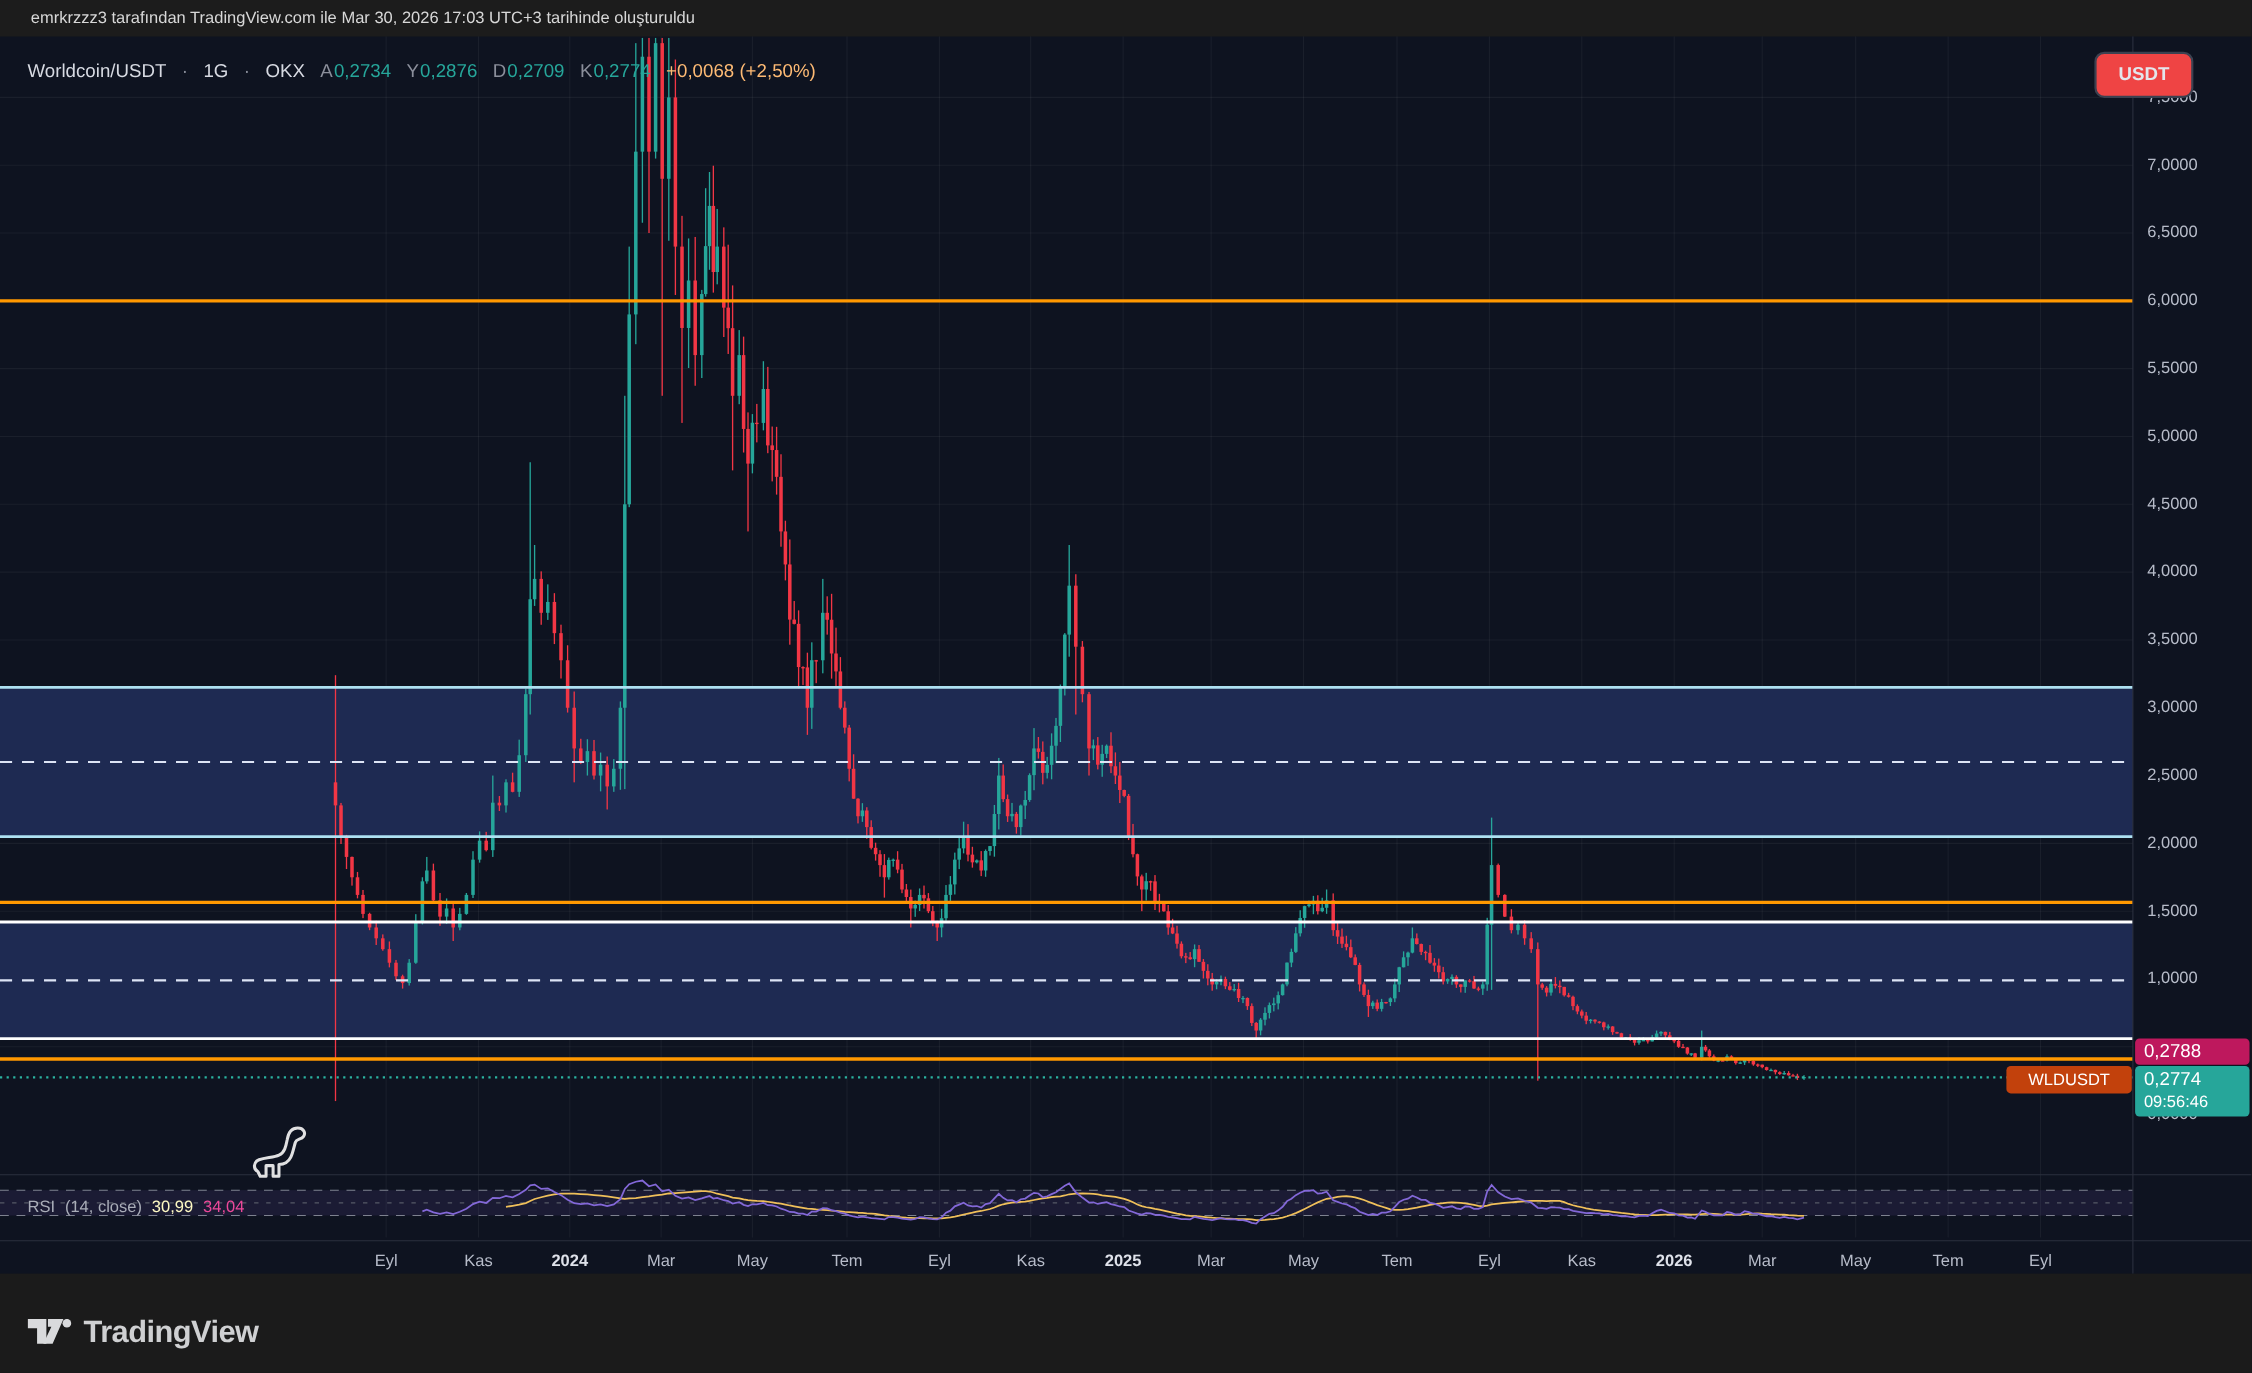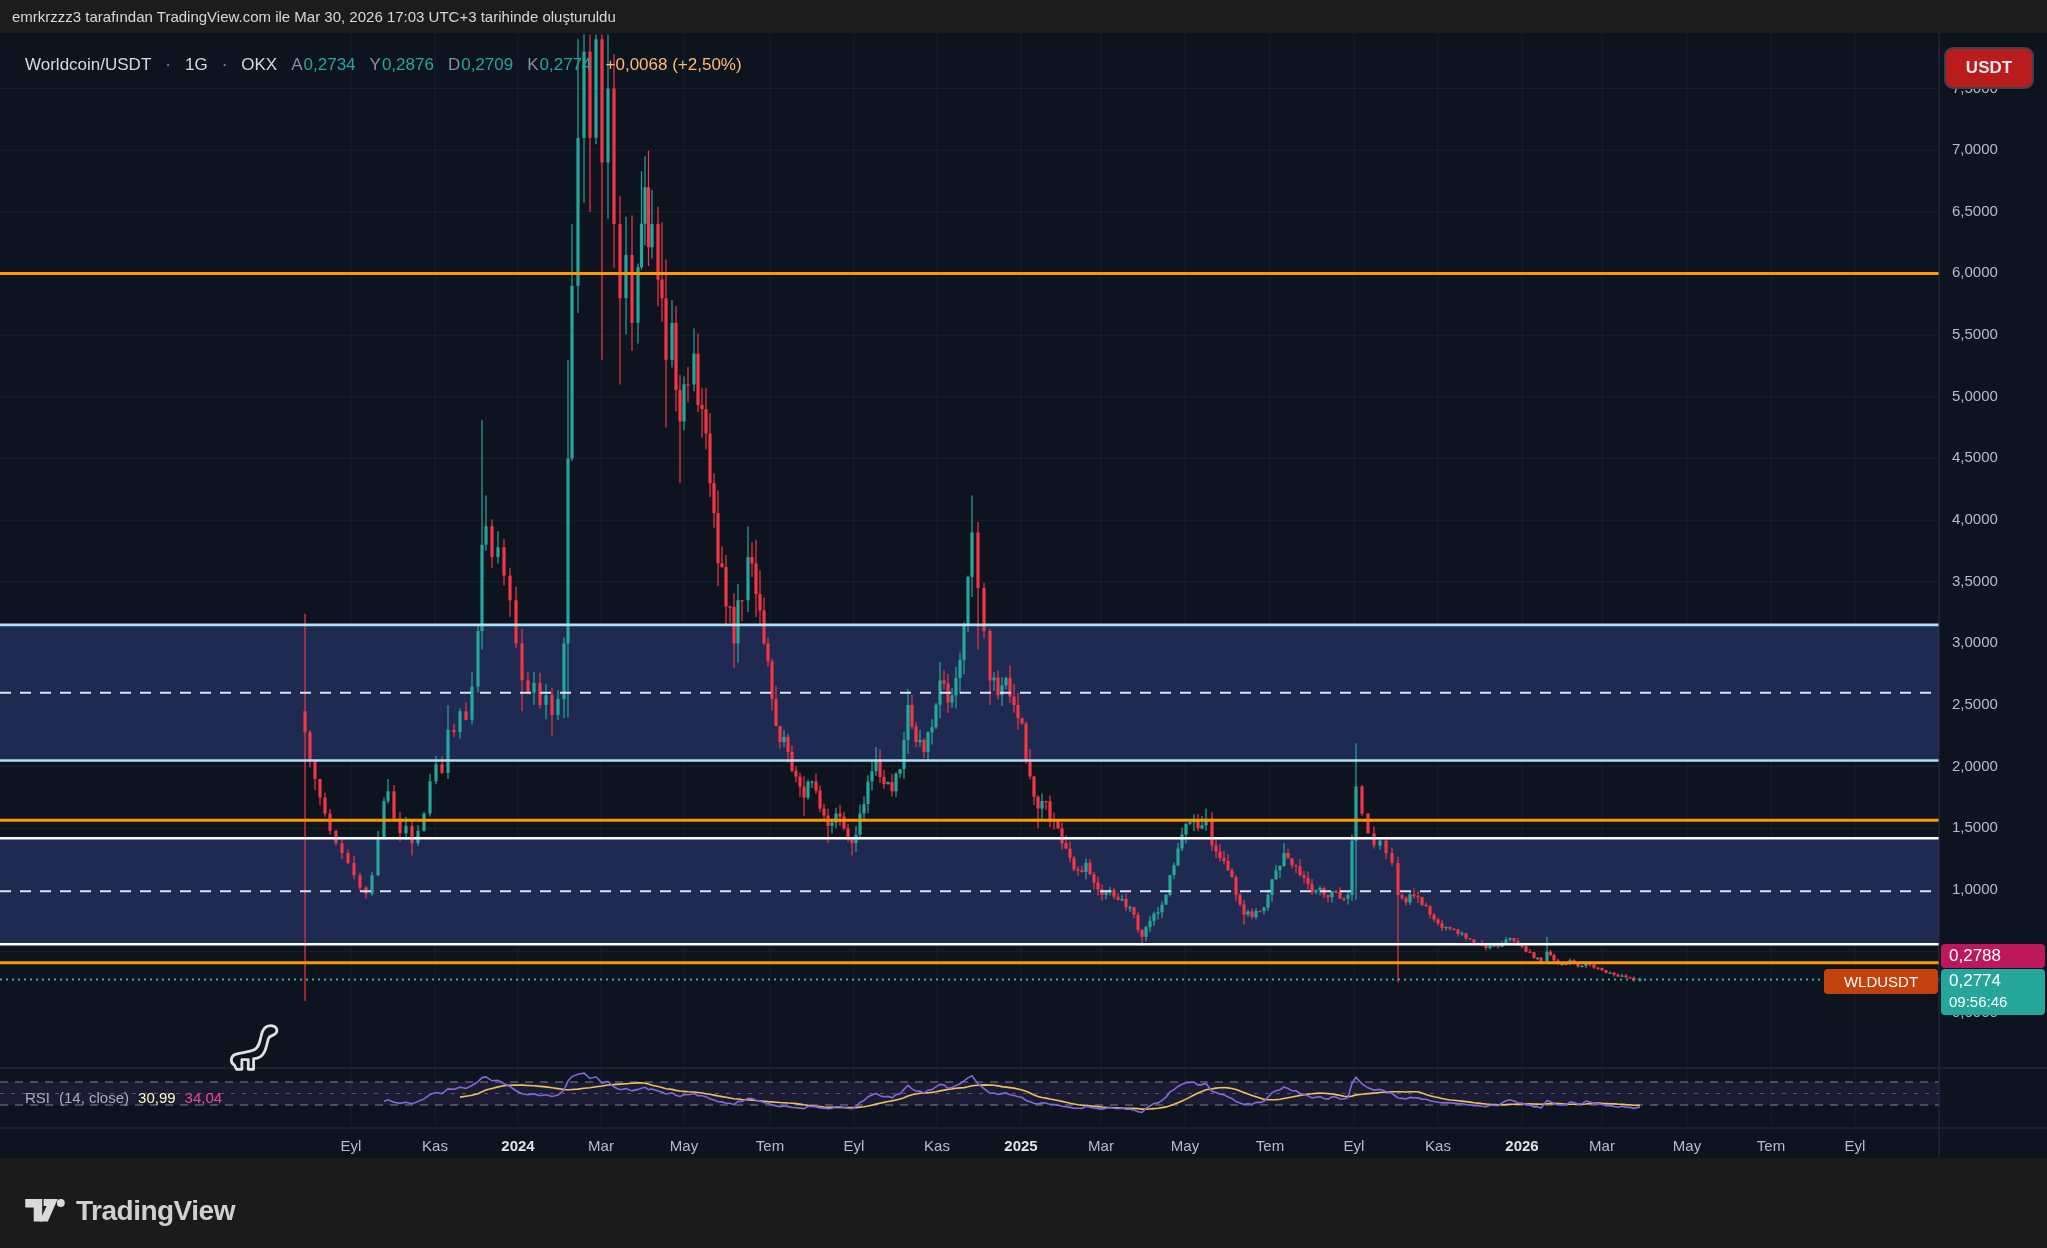--- a/index.html
+++ b/index.html
@@ -1,27 +1,27 @@
 <!DOCTYPE html>
 <html><head>
 <meta charset="utf-8">
 <style>
   html,body{margin:0;padding:0;background:#1b1b1b;width:2047px;height:1248px;overflow:hidden;
     font-family:"Liberation Sans",sans-serif;-webkit-font-smoothing:antialiased;}
   #stage{position:relative;width:2047px;height:1248px;background:#1b1b1b;}
   .top-bar{position:absolute;left:0;top:0;width:2047px;height:35px;background:#1c1c1c;
-    color:#d8d8d8;font-size:15px;line-height:33px;padding-left:12px;box-sizing:border-box;}
+    color:#d8d8d8;font-size:15px;line-height:33px;padding-left:28px;box-sizing:border-box;}
   #chart-svg{position:absolute;left:0;top:33px;}
   .legend{position:absolute;left:25px;top:55px;display:flex;align-items:baseline;gap:14px;
     font-size:17px;color:#d7dae2;white-space:nowrap;}
   .legend .pair{display:flex;gap:1px;}
   .legend .lk{color:#8b8f9b;}
   .legend .lv{color:#26a69a;}
   .legend .chg{color:#fdba74;}
-  .usdt-btn{position:absolute;left:1944px;top:47px;width:90px;height:42px;background:#b91c1c;
+  .usdt-btn{position:absolute;left:1904px;top:47px;width:90px;height:42px;background:#ef4444;
     border:2px solid #3c4150;border-radius:9px;color:#e3e6ec;font-size:17px;font-weight:600;
     display:flex;align-items:center;justify-content:center;cursor:pointer;box-sizing:border-box;}
   .price-label{position:absolute;left:1941px;width:104px;box-sizing:border-box;border-radius:4px;
     color:#fff;padding-left:8px;font-size:17px;}
   .lbl-alert{top:944px;height:24px;line-height:24px;background:#be185d;}
   .lbl-last{top:969px;height:46px;background:#26a69a;}
   .lbl-last .l1{line-height:23px;}
   .lbl-last .l2{font-size:15px;line-height:20px;}
   .ticker-tag{position:absolute;top:969px;left:1824px;width:114px;height:25px;background:#c2410c;
     border-radius:4px;color:#fff;font-size:15px;display:flex;align-items:center;justify-content:center;}

